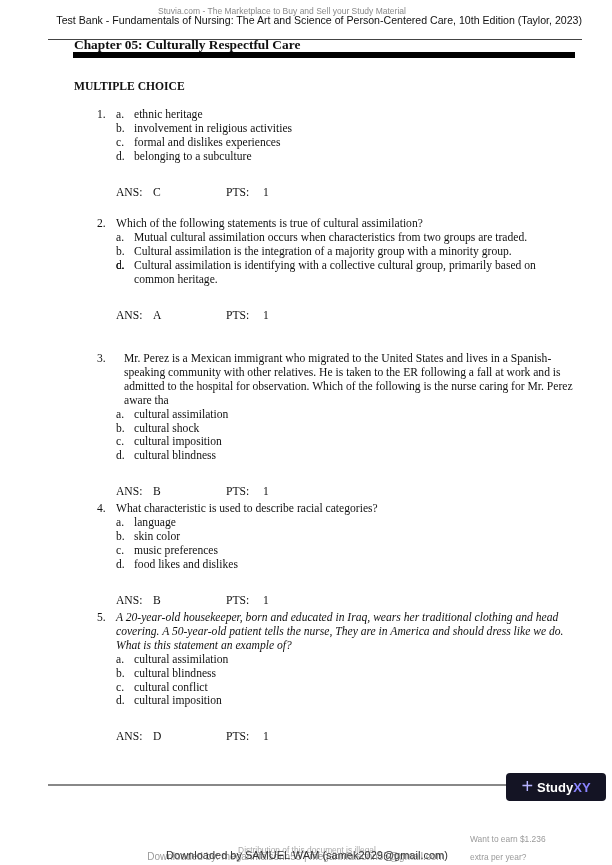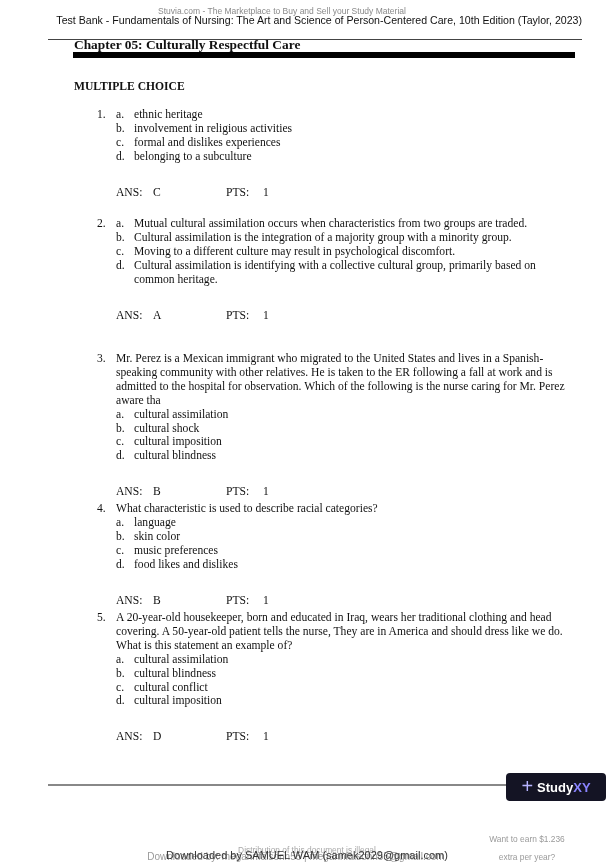--- a/index.html
+++ b/index.html
@@ -75,21 +75,21 @@
       text-align: center; font-family: "Liberation Sans", sans-serif;
       font-size: 8.4px; color: #a8a8a8;
     }
     .dl-by-2 {
       position: absolute; top: 849px; left: 157px; width: 300px;
       text-align: center; font-family: "Liberation Sans", sans-serif;
       font-size: 11px; color: #333;
     }
     .earn {
       position: absolute; top: 830px; left: 470px; width: 114px;
-      text-align: center; font-family: "Liberation Sans", sans-serif;
+      text-align: left; font-family: "Liberation Sans", sans-serif;
       font-size: 8.4px; color: #9a9a9a; line-height: 18px;
     }
   </style>
 </head>
 <body>
 
 <div class="stuvia-banner">Stuvia.com - The Marketplace to Buy and Sell your Study Material</div>
 <div class="doc-header">Test Bank - Fundamentals of Nursing: The Art and Science of Person-Centered Care, 10th Edition (Taylor, 2023)</div>
 
 <div class="chapter-title">Chapter 05: Culturally Respectful Care</div>
@@ -109,37 +109,38 @@
     <span class="ans-label">ANS:</span>
     <span class="ans-value">C</span>
     <span class="pts-label">PTS:</span>
     <span class="pts-value">1</span>
   </div>
 </div>
 
 <div class="question" style="top:217px;">
   <div class="q-row">
     <span class="q-num">2.</span>
+    <span class="q-stem">Which of the following statements is true of cultural assimilation?</span>
     <div class="opt" style="width:420px;"><span class="opt-letter">a.</span><span>Mutual cultural assimilation occurs when characteristics from two groups are traded.</span></div>
     <div class="opt" style="width:460px;"><span class="opt-letter">b.</span><span>Cultural assimilation is the integration of a majority group with a minority group.</span></div>
-    <div class="opt"><span class="opt-letter">c.</span><span>Moving to a different culture may result in psychological discomfort.</span></div>
+    <div class="opt"><span class="opt-letter">c.</span></div>
     <div class="opt" style="width:420px;"><span class="opt-letter">d.</span><span>Cultural assimilation is identifying with a collective cultural group, primarily based on common heritage.</span></div>
   </div>
   <div class="ans-row">
     <span class="ans-label">ANS:</span>
     <span class="ans-value">A</span>
     <span class="pts-label">PTS:</span>
     <span class="pts-value">1</span>
   </div>
 </div>
 
 <div class="question" style="top:352px;">
   <div class="q-row">
     <span class="q-num">3.</span>
-    <span class="q-stem" style="width:460px;">Mr. Perez is a Mexican immigrant who migrated to the United States and lives in a Spanish-speaking community with other relatives. He is taken to the ER following a fall at work and is admitted to the hospital for observation. Which of the following is the nurse caring for Mr. Perez aware tha</span>
+    <span class="q-stem" style="width:460px;margin-left:8px;">Mr. Perez is a Mexican immigrant who migrated to the United States and lives in a Spanish-speaking community with other relatives. He is taken to the ER following a fall at work and is admitted to the hospital for observation. Which of the following is the nurse caring for Mr. Perez aware tha</span>
     <div class="opt"><span class="opt-letter">a.</span><span>cultural assimilation</span></div>
     <div class="opt"><span class="opt-letter">b.</span><span>cultural shock</span></div>
     <div class="opt"><span class="opt-letter">c.</span><span>cultural imposition</span></div>
     <div class="opt"><span class="opt-letter">d.</span><span>cultural blindness</span></div>
   </div>
   <div class="ans-row">
     <span class="ans-label">ANS:</span>
     <span class="ans-value">B</span>
     <span class="pts-label">PTS:</span>
     <span class="pts-value">1</span>
@@ -159,21 +160,21 @@
     <span class="ans-label">ANS:</span>
     <span class="ans-value">B</span>
     <span class="pts-label">PTS:</span>
     <span class="pts-value">1</span>
   </div>
 </div>
 
 <div class="question" style="top:611px;">
   <div class="q-row">
     <span class="q-num">5.</span>
-    <span class="q-stem" style="width:460px;">A 20-year-old housekeeper, born and educated in Iraq, wears her traditional clothing and head covering. A 50-year-old patient tells the nurse, They are in America and should dress like we do. What is this statement an example of?</span>
+    <span class="q-stem" style="width:460px;font-style:italic;">A 20-year-old housekeeper, born and educated in Iraq, wears her traditional clothing and head covering. A 50-year-old patient tells the nurse, They are in America and should dress like we do. What is this statement an example of?</span>
     <div class="opt"><span class="opt-letter">a.</span><span>cultural assimilation</span></div>
     <div class="opt"><span class="opt-letter">b.</span><span>cultural blindness</span></div>
     <div class="opt"><span class="opt-letter">c.</span><span>cultural conflict</span></div>
     <div class="opt"><span class="opt-letter">d.</span><span>cultural imposition</span></div>
   </div>
   <div class="ans-row">
     <span class="ans-label">ANS:</span>
     <span class="ans-value">D</span>
     <span class="pts-label">PTS:</span>
     <span class="pts-value">1</span>

